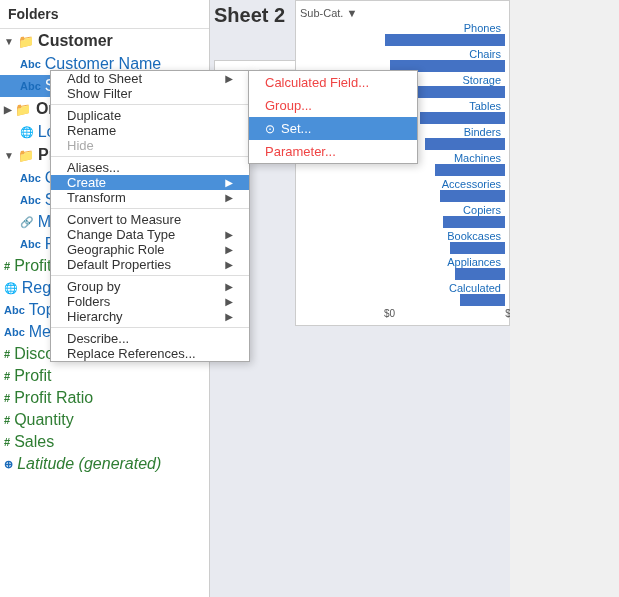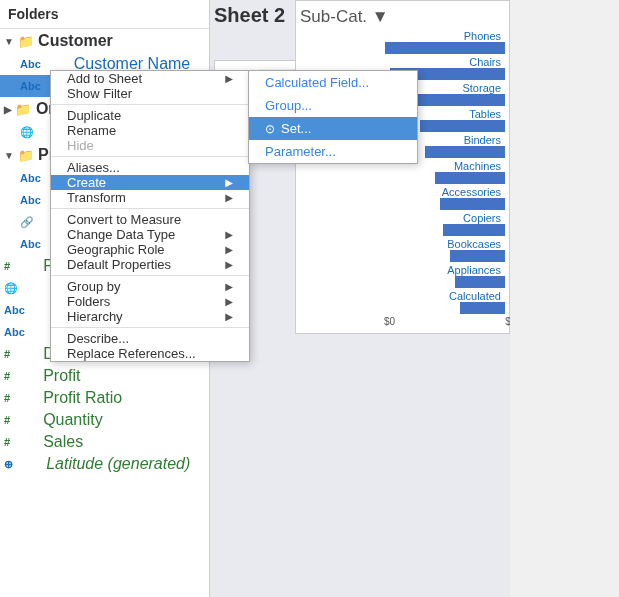--- a/index.html
+++ b/index.html
@@ -44,21 +44,20 @@
       overflow-y: auto;
       height: calc(100% - 32px);
     }
 
     .folder-item {
       display: flex;
       align-items: center;
       padding: 2px 4px;
       cursor: pointer;
       white-space: nowrap;
-      gap: 29px;
     }
 
     .folder-item.selected {
       background: #4a90d9;
       color: #fff;
     }
 
     .folder-item.selected .item-label {
       color: #fff;
     }
@@ -190,21 +189,21 @@
       z-index: 101;
       font-size: 13px;
     }
 
     .submenu-item {
       padding: 4px 16px;
       cursor: pointer;
       white-space: nowrap;
       display: flex;
       align-items: center;
-      color: #3b82f6;
+      color: #ef4444;
     }
 
     .submenu-item.selected {
       background: #4a90d9;
       color: #fff;
     }
 
     .set-icon {
       margin-right: 6px;
       font-size: 12px;
@@ -313,21 +312,21 @@
     <div style="position:absolute; top:0; left:0; right:0; bottom:0; background:#e8eaf0;">
 
       <div style="position:absolute; top:4px; left:4px; font-size:20px; font-weight:bold; color:#333;">Sheet 2</div>
 
       <div style="position:absolute; top:60px; left:4px; width:160px; background:#fff; border:1px solid #ccc; padding:4px 6px;">
         <span style="font-size:12px; font-weight:bold; color:#333;">Marks</span>
         <div style="margin-top:4px; font-size:11px; background:#f0f0f0; padding:2px 4px; display:inline-block;">▼ label</div>
       </div>
 
       <div style="position:absolute; top:0; right:0; width:215px; background:#fff; border:1px solid #ccc; padding:6px 4px; font-size:11px;">
-        <div style="font-size:17px; color:#555; margin-bottom:3px;">Sub-Cat. ▼</div>
+        <div style="font-size:11px; color:#555; margin-bottom:3px;">Sub-Cat. ▼</div>
         <div>
           <div class="bar-row">
             <span class="bar-label">Phones</span>
             <div class="bar-fill" style="width:120px;"></div>
           </div>
           <div class="bar-row">
             <span class="bar-label">Chairs</span>
             <div class="bar-fill" style="width:115px;"></div>
           </div>
           <div class="bar-row">

